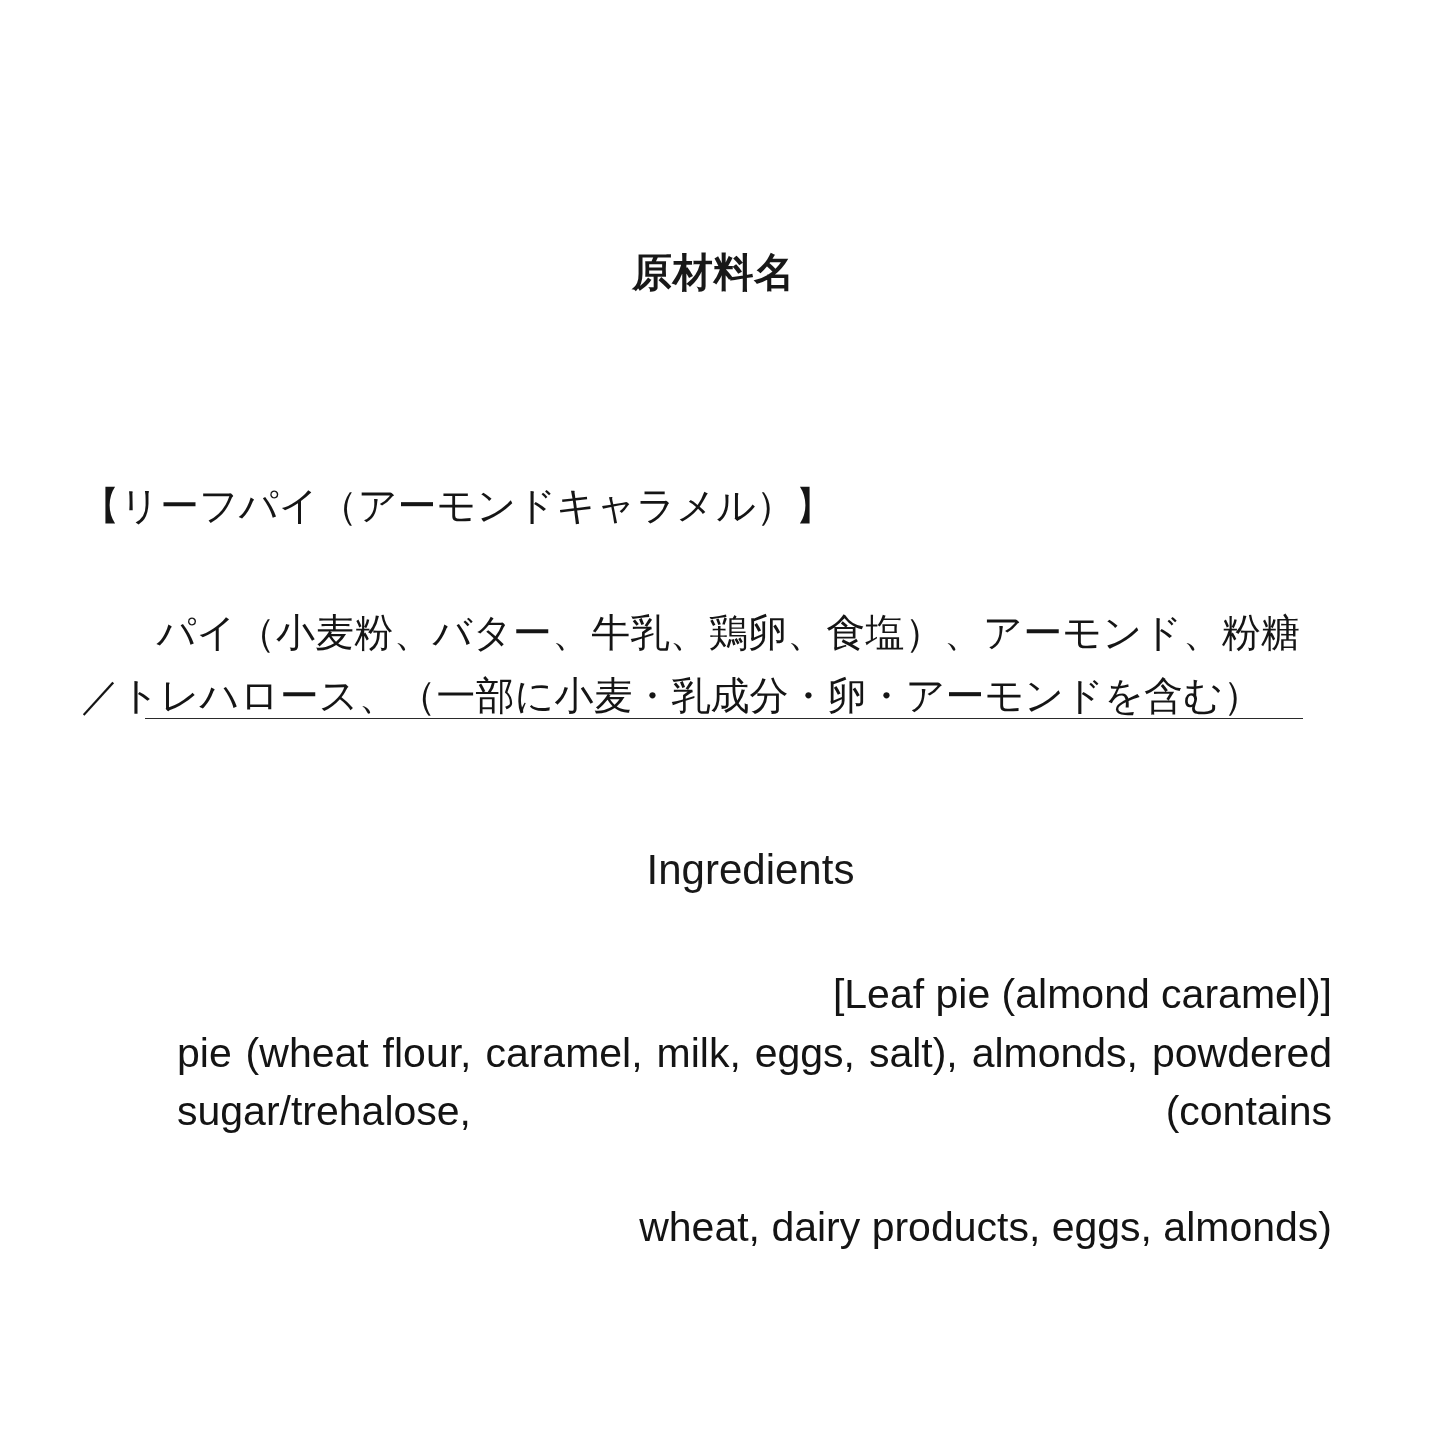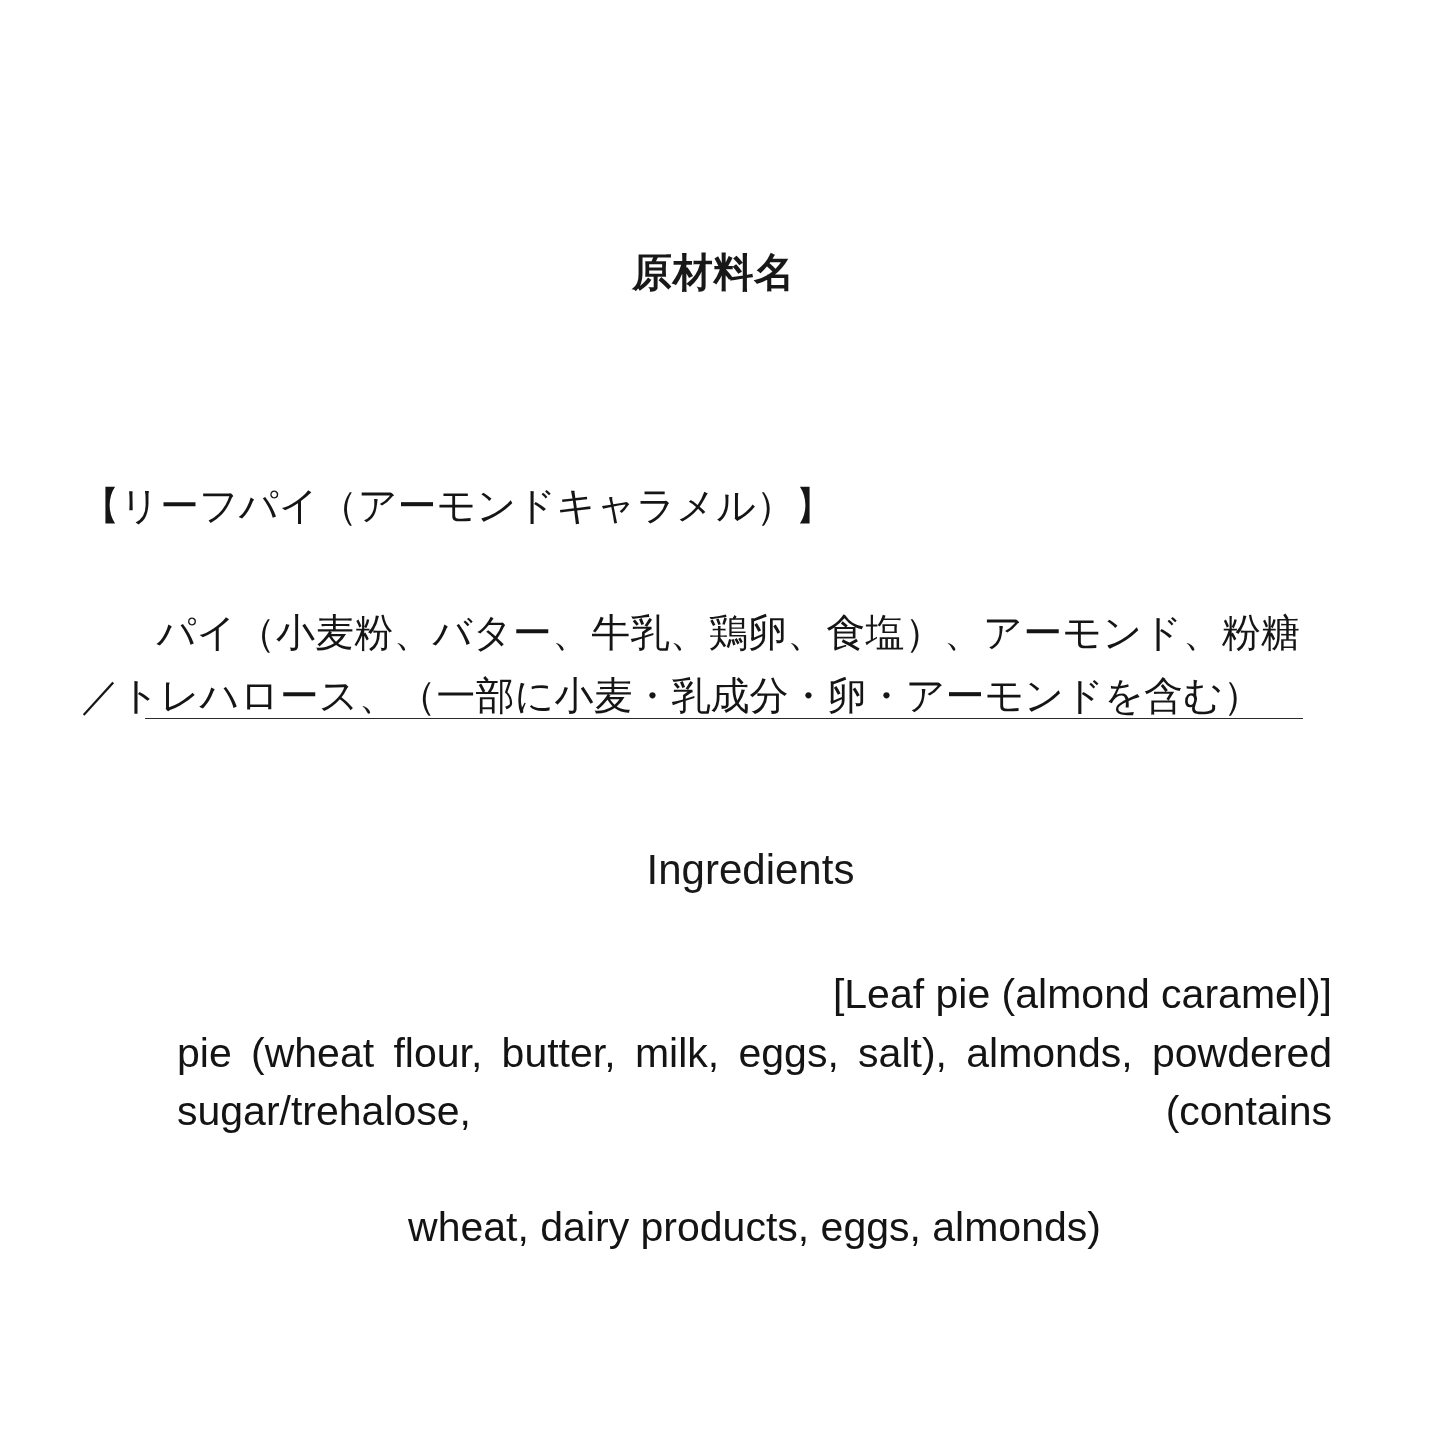--- a/index.html
+++ b/index.html
@@ -97,21 +97,21 @@
     display: block;
     text-align: justify;
   }
   .en-body .en-para::after {
     content: "";
     display: inline-block;
     width: 100%;
   }
   .en-body .en-last {
     display: block;
-    text-align: center;
+    text-align: right;
   }
 </style>
 </head>
 <body>
 
 <div class="page">
 
   <section class="jp-section">
     <h1 class="jp-heading">原材料名</h1>
     <div class="jp-body">
@@ -119,18 +119,18 @@
       <span>パイ（小麦粉、バター、牛乳、鶏卵、食塩）、アーモンド、粉糖／トレハロース、（一部に小麦・乳成分・卵・アーモンドを含む）</span>
     </div>
   </section>
 
   <div class="divider"></div>
 
   <section class="en-section">
     <h2 class="en-heading">Ingredients</h2>
     <div class="en-body">
       <span class="en-line-1">[Leaf pie (almond caramel)]</span>
-      <span class="en-para">pie (wheat flour, butter, milk, eggs, salt), almonds, powdered sugar/trehalose, (contains</span>
+      <span class="en-para">pie (wheat flour, caramel, milk, eggs, salt), almonds, powdered sugar/trehalose, (contains</span>
       <span class="en-last">wheat, dairy products, eggs, almonds)</span>
     </div>
   </section>
 
 </div>
 
 </body></html>

